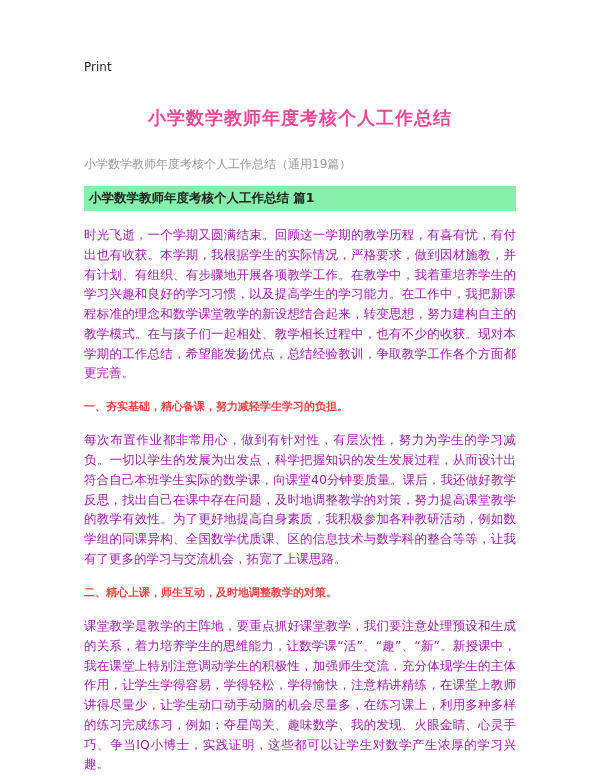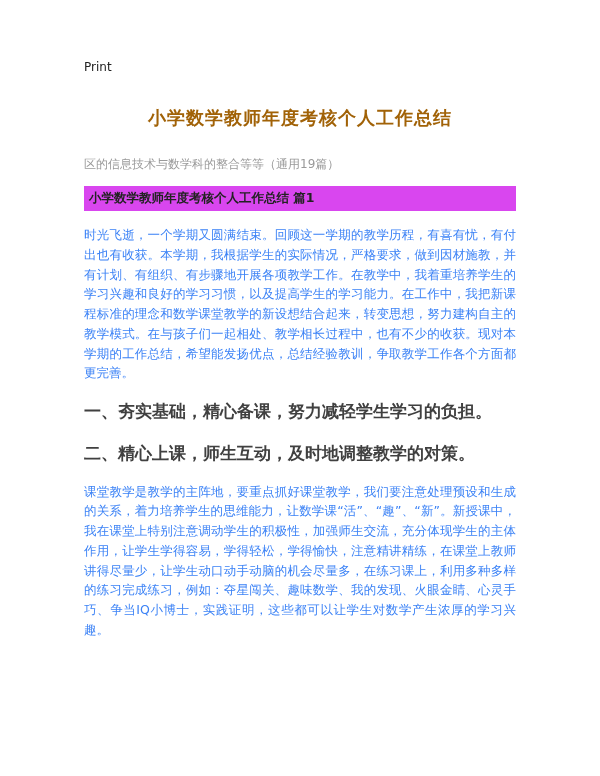--- a/index.html
+++ b/index.html
@@ -19,70 +19,71 @@
   }
   .print-label {
     font-size: 12px;
     color: #222222;
     margin-bottom: 18px;
     cursor: pointer;
     display: inline-block;
   }
   .doc-title {
     text-align: center;
-    color: #a16207;
+    color: #ec4899;
     font-size: 18px;
     font-weight: bold;
     margin: 14px 0 26px 0;
     letter-spacing: 1px;
   }
   .doc-subtitle {
     color: #999999;
     font-size: 12px;
     margin: 0 0 13px 0;
   }
   .section-header {
-    background: #d946ef;
+    background: #86efac;
     color: #222222;
     font-size: 12.5px;
     font-weight: bold;
     padding: 4px 5px;
     margin: 0 0 14px 0;
   }
   .para {
     font-size: 12.5px;
     line-height: 1.58;
     text-align: justify;
     margin: 0 0 15px 0;
-    color: #3b82f6;
+    color: #a21caf;
   }
   .para-heading {
-    font-size: 17px;
+    font-size: 11px;
     line-height: 1.58;
     font-weight: bold;
-    color: #404040;
+    color: #ef4444;
     margin: 4px 0 15px 0;
   }
 </style>
 </head>
 <body>
 
 <div class="page">
 
   <div class="print-label">Print</div>
 
   <h1 class="doc-title">小学数学教师年度考核个人工作总结</h1>
 
-  <div class="doc-subtitle">区的信息技术与数学科的整合等等（通用19篇）</div>
+  <div class="doc-subtitle">小学数学教师年度考核个人工作总结（通用19篇）</div>
 
   <div class="section-header">小学数学教师年度考核个人工作总结 篇1</div>
 
   <p class="para">时光飞逝，一个学期又圆满结束。回顾这一学期的教学历程，有喜有忧，有付出也有收获。本学期，我根据学生的实际情况，严格要求，做到因材施教，并有计划、有组织、有步骤地开展各项教学工作。在教学中，我着重培养学生的学习兴趣和良好的学习习惯，以及提高学生的学习能力。在工作中，我把新课程标准的理念和数学课堂教学的新设想结合起来，转变思想，努力建构自主的教学模式。在与孩子们一起相处、教学相长过程中，也有不少的收获。现对本学期的工作总结，希望能发扬优点，总结经验教训，争取教学工作各个方面都更完善。</p>
 
   <p class="para-heading">一、夯实基础，精心备课，努力减轻学生学习的负担。</p>
 
 
+  <p class="para">每次布置作业都非常用心，做到有针对性，有层次性，努力为学生的学习减负。一切以学生的发展为出发点，科学把握知识的发生发展过程，从而设计出符合自己本班学生实际的数学课，向课堂40分钟要质量。课后，我还做好教学反思，找出自己在课中存在问题，及时地调整教学的对策，努力提高课堂教学的教学有效性。为了更好地提高自身素质，我积极参加各种教研活动，例如数学组的同课异构、全国数学优质课、区的信息技术与数学科的整合等等，让我有了更多的学习与交流机会，拓宽了上课思路。</p>
 
   <p class="para-heading">二、精心上课，师生互动，及时地调整教学的对策。</p>
 
   <p class="para">课堂教学是教学的主阵地，要重点抓好课堂教学，我们要注意处理预设和生成的关系，着力培养学生的思维能力，让数学课“活”、“趣”、“新”。新授课中，我在课堂上特别注意调动学生的积极性，加强师生交流，充分体现学生的主体作用，让学生学得容易，学得轻松，学得愉快，注意精讲精练，在课堂上教师讲得尽量少，让学生动口动手动脑的机会尽量多，在练习课上，利用多种多样的练习完成练习，例如：夺星闯关、趣味数学、我的发现、火眼金睛、心灵手巧、争当IQ小博士，实践证明，这些都可以让学生对数学产生浓厚的学习兴趣。</p>
 
 </div>
 
 </body></html>

